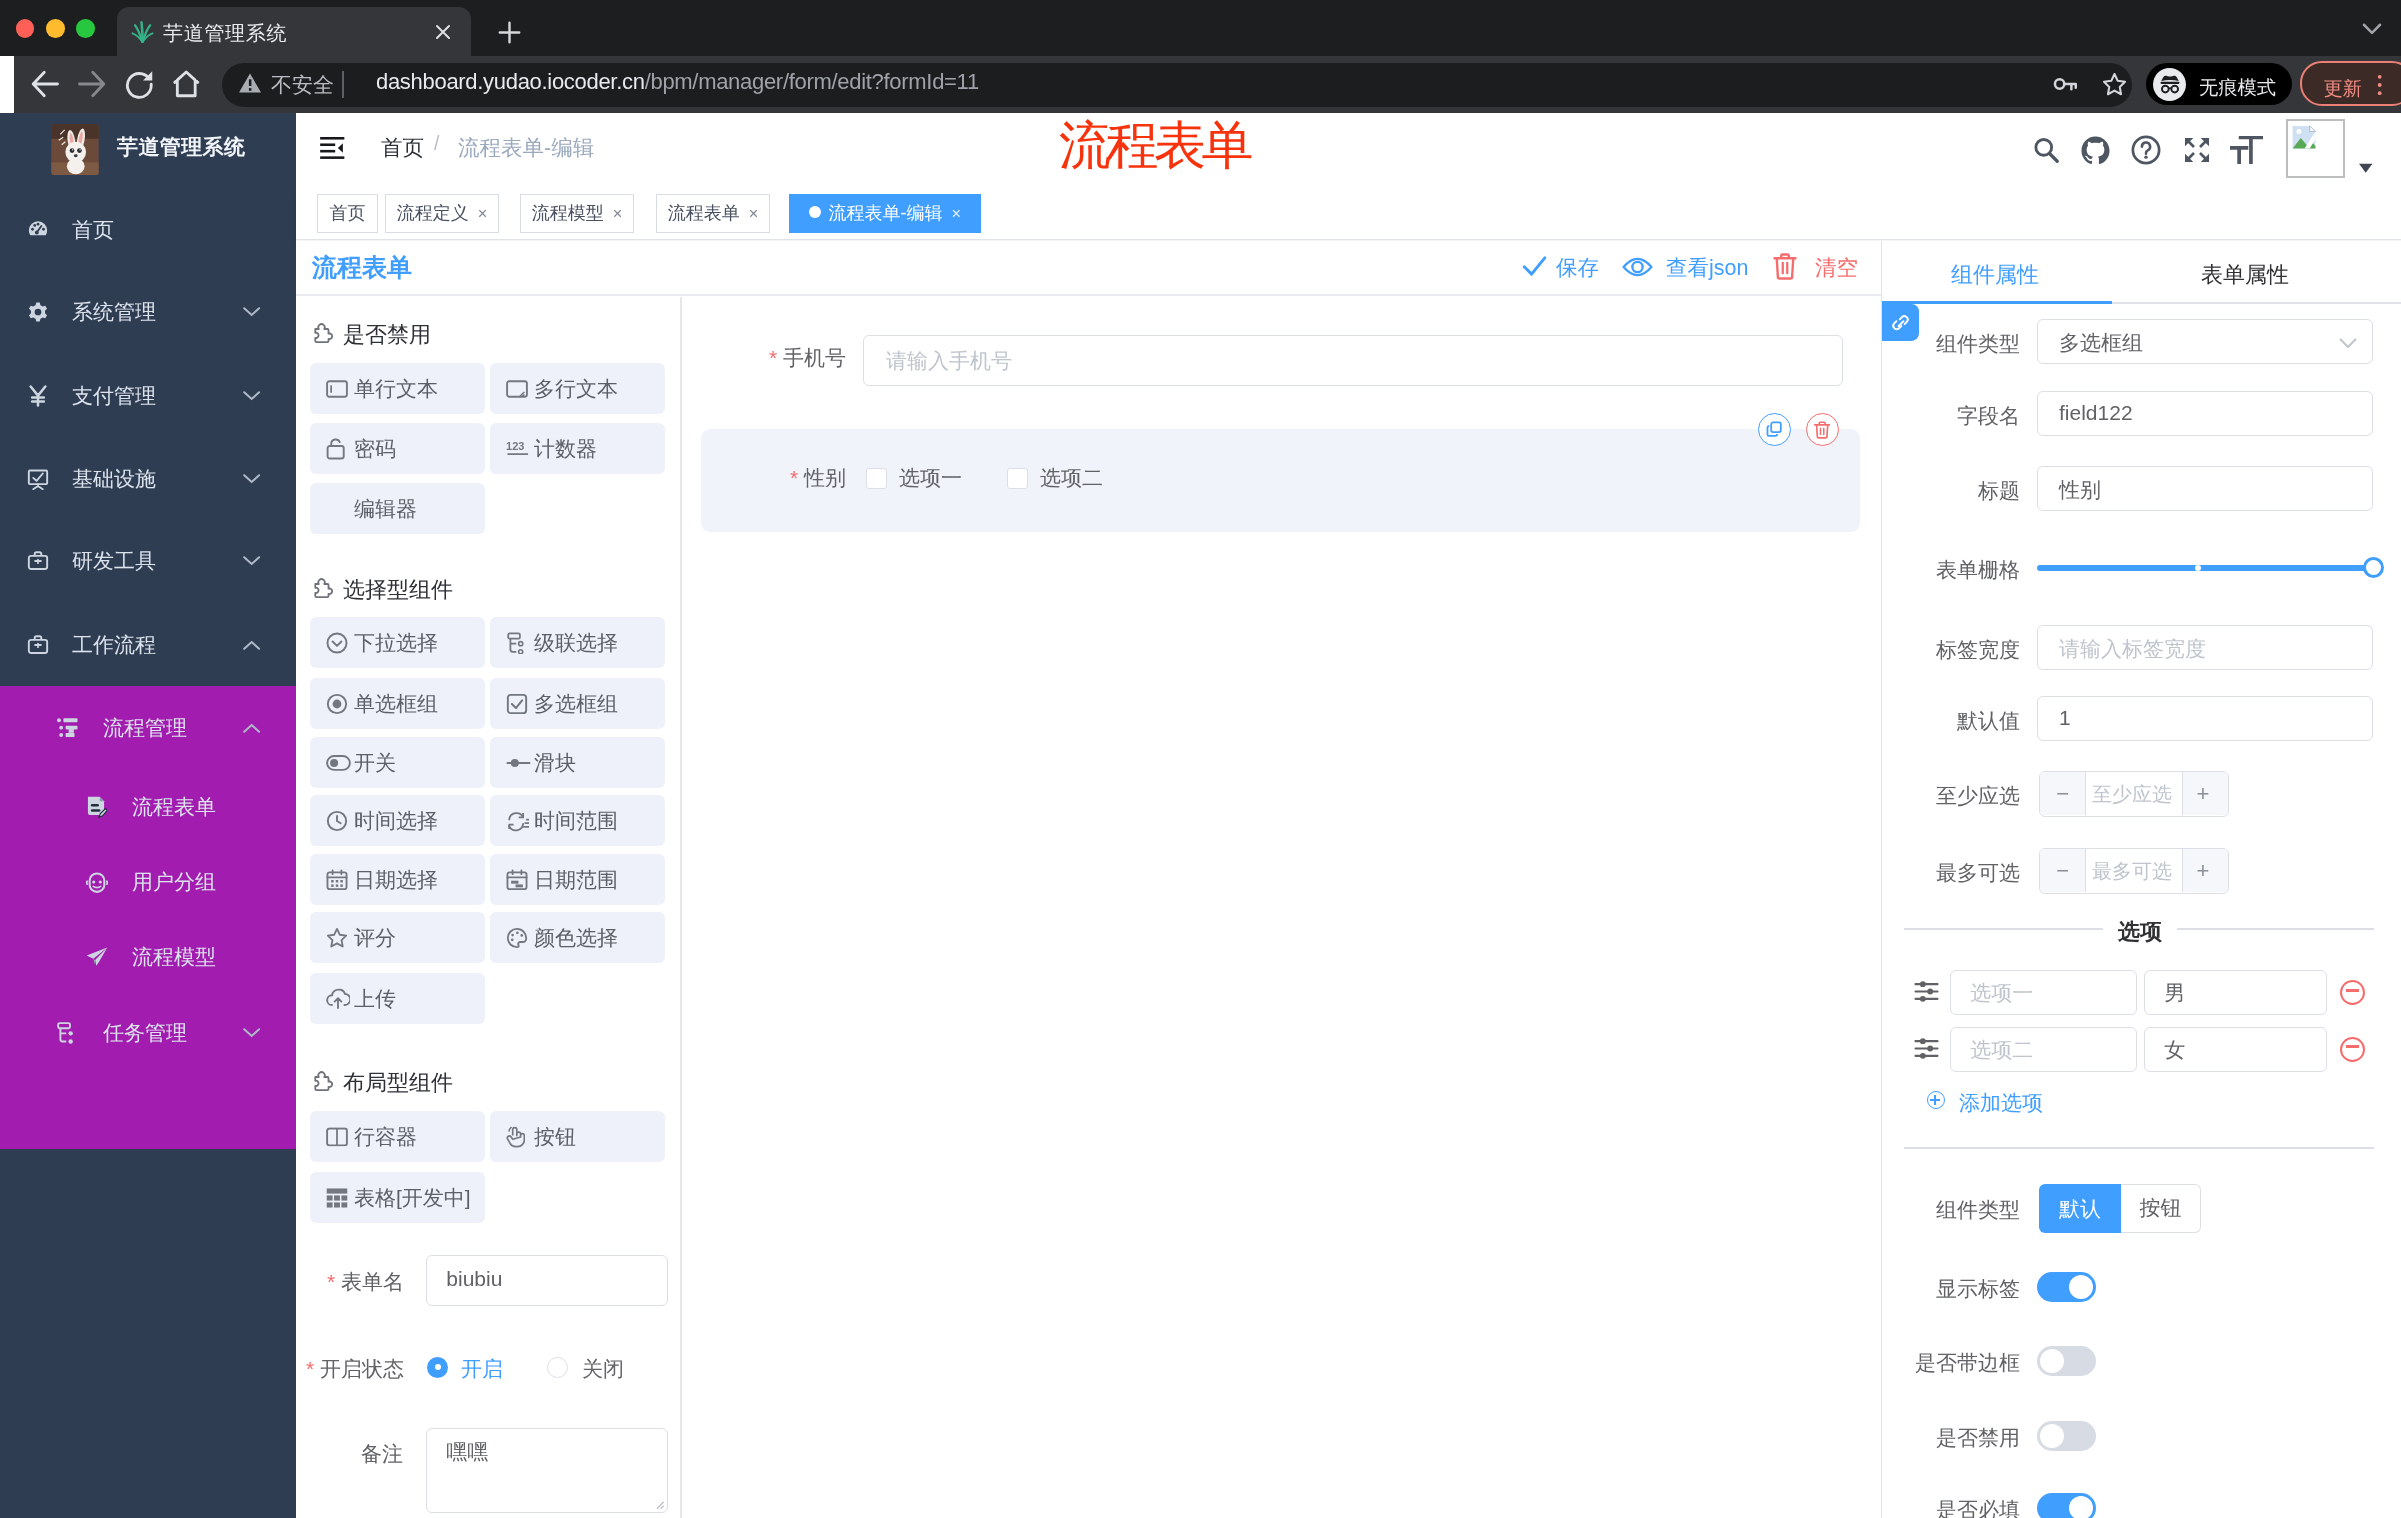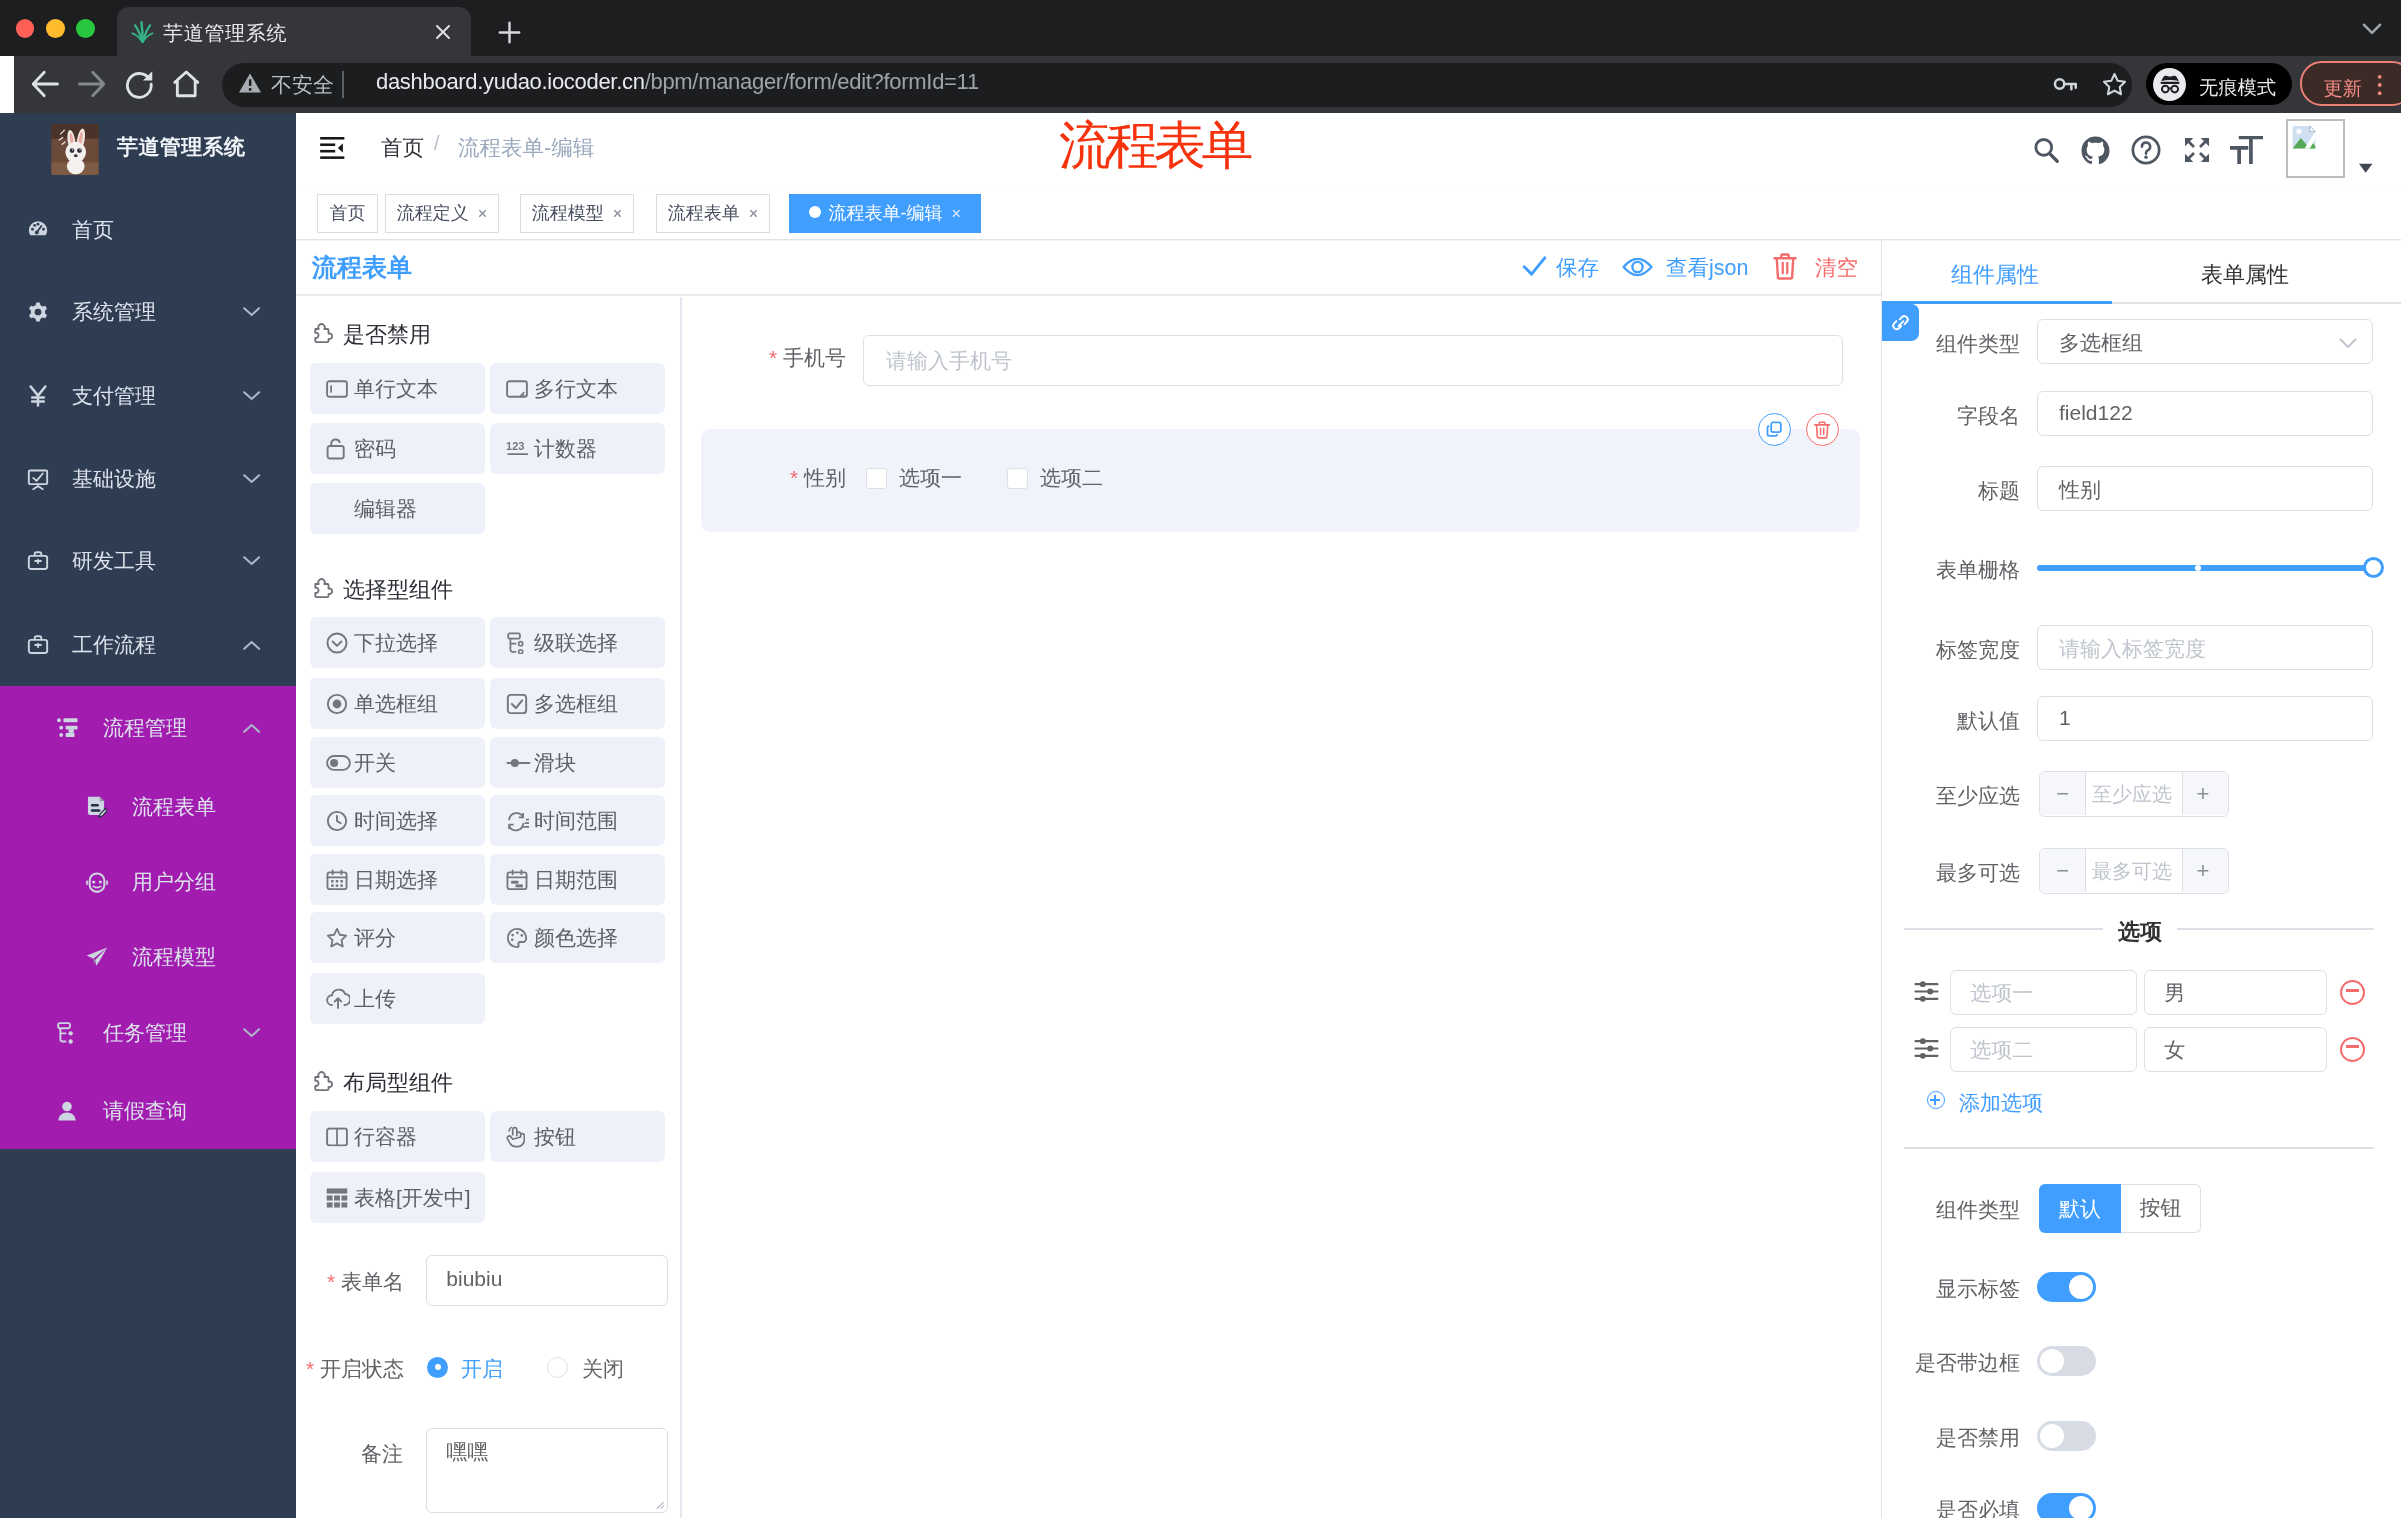--- a/index.html
+++ b/index.html
@@ -268,27 +268,20 @@
           <path d="M6 9 V24 a3 3 0 0 0 3 3 H14" stroke="#ccd5e0" stroke-width="2.6" fill="none"></path>
           <path d="M6 16 H14" stroke="#ccd5e0" stroke-width="2.6"></path>
           <circle cx="20" cy="16" r="3" fill="#ccd5e0"></circle>
           <circle cx="20" cy="27" r="3" fill="#ccd5e0"></circle>
         </svg>
       <div class="mi-tx" style="left:103px;">任务管理</div>
       <svg class="mi-ar" width="19.3" height="12" viewBox="0 0 26 16">
           <path d="M3 3 L13 12 L23 3" stroke="#aeb9c8" stroke-width="2.8" fill="none" stroke-linecap="round"></path>
         </svg>
     </div>
-    <div class="menuitem" style="top:386px;height:77px;">
-      <svg style="position:absolute;left:56px;top:50%;transform:translateY(-50%);" width="22" height="22" viewBox="0 0 30 30">
-          <circle cx="15" cy="9" r="6.5" fill="#ccd5e0"></circle>
-          <path d="M3 28 a12 11 0 0 1 24 0 Z" fill="#ccd5e0"></path>
-        </svg>
-      <div class="mi-tx" style="left:103px;">请假查询</div>
-    </div>
   </div>
 </div>
 
 <div id="appheader">
   <svg style="position:absolute;left:24px;top:24px;" width="24.5" height="22" viewBox="0 0 33 30">
       <g fill="#16181b">
         <rect x="0" y="0" width="33" height="3.5"></rect>
         <rect x="0" y="8.8" width="20.5" height="3.5"></rect>
         <rect x="0" y="17.6" width="20.5" height="3.5"></rect>
         <rect x="0" y="26.4" width="33" height="3.5"></rect>

